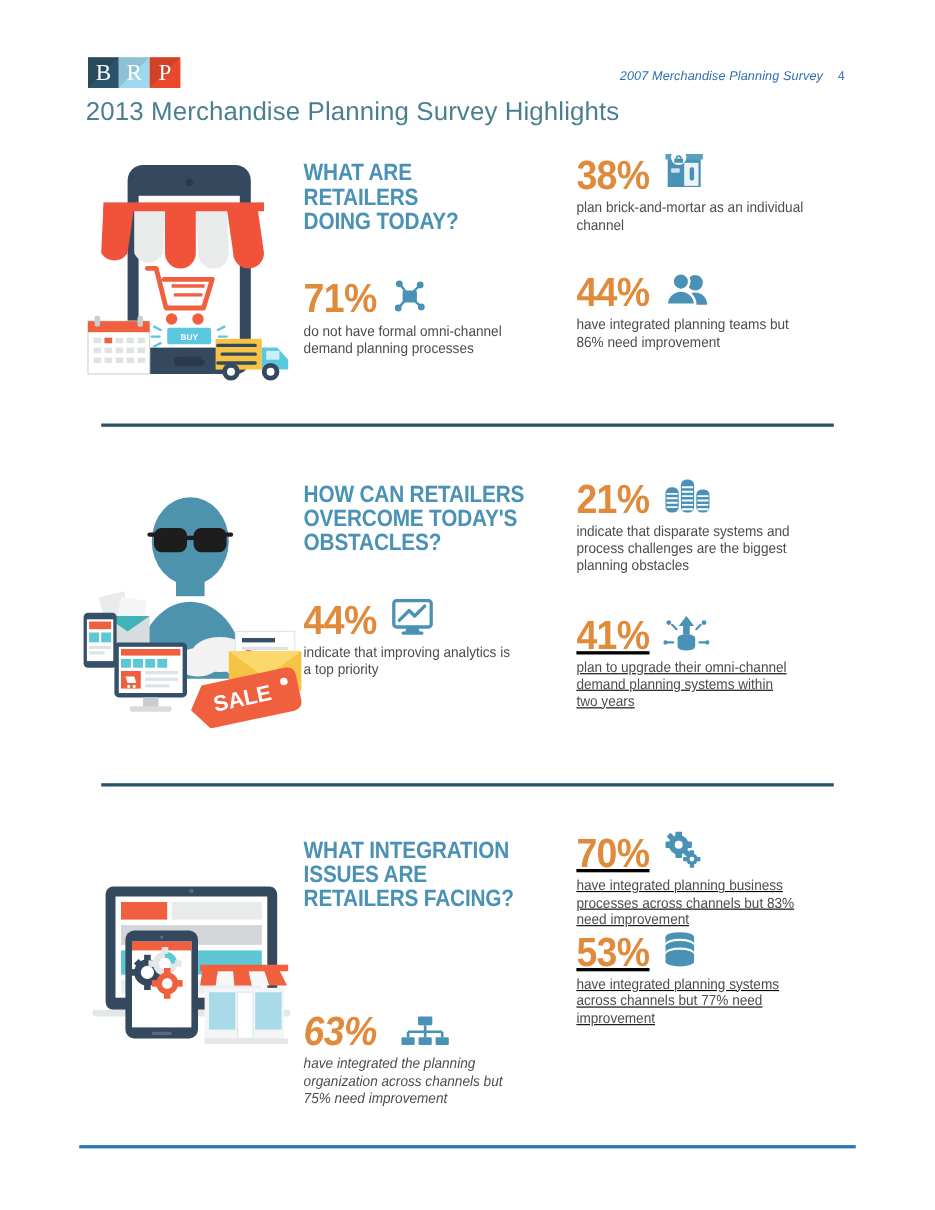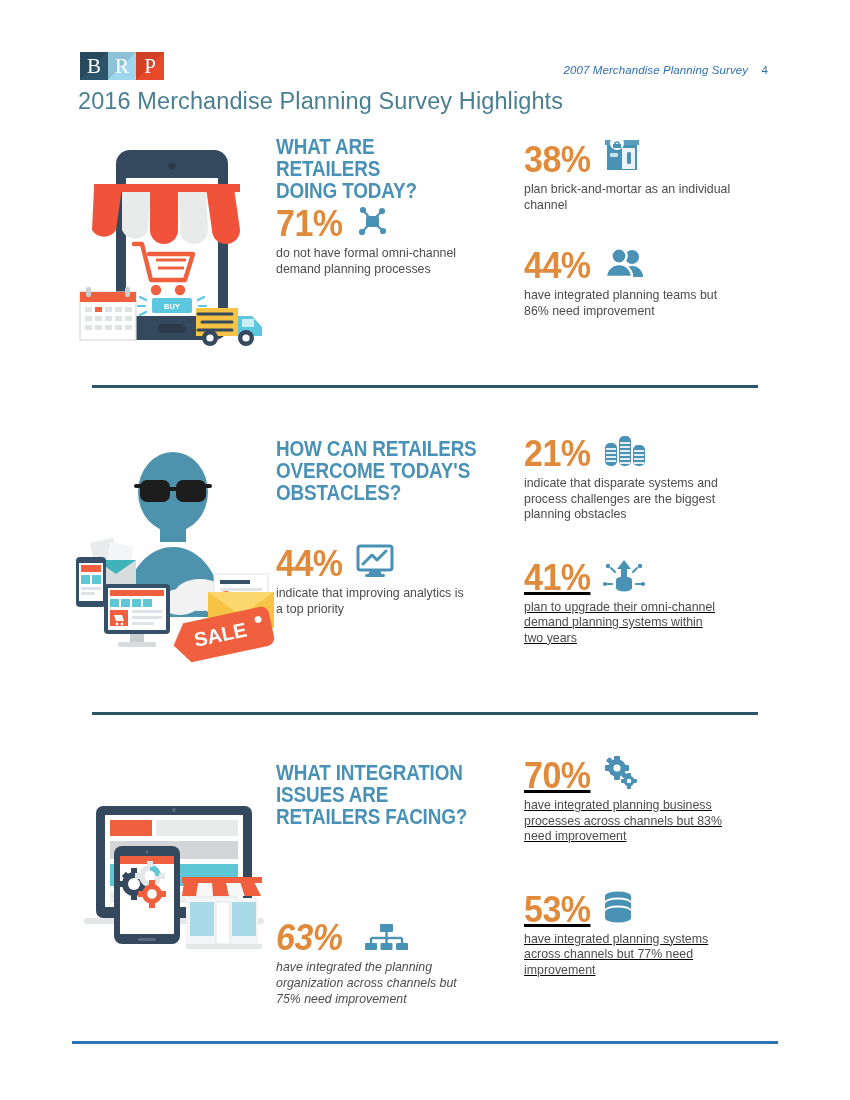--- a/index.html
+++ b/index.html
@@ -89,21 +89,21 @@
       <div class="logo-cell lc3">
           <span>P</span>
         </div>
     </div>
 
     <div class="hdr-right">
       <span>2007 Merchandise Planning Survey</span>
       <span class="pg">4</span>
     </div>
 
-    <div class="page-title">2016 Merchandise Planning Survey Highlights</div>
+    <div class="page-title">2013 Merchandise Planning Survey Highlights</div>
   </div>
 
   <div class="section sec1">
 
     <div class="illus" style="top:8px;">
       <svg class="ill-svg" width="200" height="215" viewBox="0 0 200 215">
 
         <rect x="40" y="10" width="112" height="190" rx="14" fill="#35495e"></rect>
         <circle cx="96" cy="26" r="3.4" fill="#2b3a4a"></circle>
         <rect x="50" y="38" width="92" height="138" fill="#ffffff"></rect>
@@ -172,25 +172,25 @@
             <line x1="126" y1="182" x2="156" y2="182"></line>
             <line x1="122" y1="190" x2="156" y2="190"></line>
         </g>
         <g stroke="#35495e" stroke-width="2.4" stroke-linecap="round">
           <line x1="112" y1="178" x2="118" y2="178"></line>
             <line x1="108" y1="186" x2="118" y2="186"></line>
         </g>
       </svg>
     </div>
 
-    <div class="col-mid" style="top:4px;">
+    <div class="col-mid" style="top:14px;">
       <div class="q-head">WHAT ARE
 RETAILERS
 DOING TODAY?</div>
-      <div class="stat" style="">
+      <div class="stat" style="margin-top:38px;">
         <div class="stat-row">
           <div class="pct">71%</div>
           <div class="stat-icon">
             <svg width="34" height="34" viewBox="0 0 34 34">
               <g stroke="#4a92b5" stroke-width="2.2" stroke-linecap="round">
                 <line x1="17" y1="17" x2="9" y2="7"></line>
                   <line x1="17" y1="17" x2="26" y2="8"></line>
                 <line x1="17" y1="17" x2="8" y2="27"></line>
                   <line x1="17" y1="17" x2="27" y2="26"></line>
               </g>
@@ -537,21 +537,21 @@
               </g>
               <circle cx="26" cy="25" r="2.2" fill="#ffffff"></circle>
             </svg>
           </div>
         </div>
         <div class="stat-desc">have integrated planning business
 processes across channels but 83%
 need improvement</div>
       </div>
 
-      <div class="stat" style="margin-top:44px;">
+      <div class="stat" style="">
         <div class="stat-row">
           <div class="pct">53%</div>
           <div class="stat-icon">
             <svg width="30" height="34" viewBox="0 0 30 34">
               <g fill="#4a92b5">
                 <ellipse cx="15" cy="6" rx="13" ry="4.6"></ellipse>
                 <rect x="2" y="6" width="26" height="6"></rect>
                 <ellipse cx="15" cy="12" rx="13" ry="4.6" fill="#ffffff"></ellipse>
                 <ellipse cx="15" cy="14" rx="13" ry="4.6"></ellipse>
                 <rect x="2" y="14" width="26" height="6"></rect>

